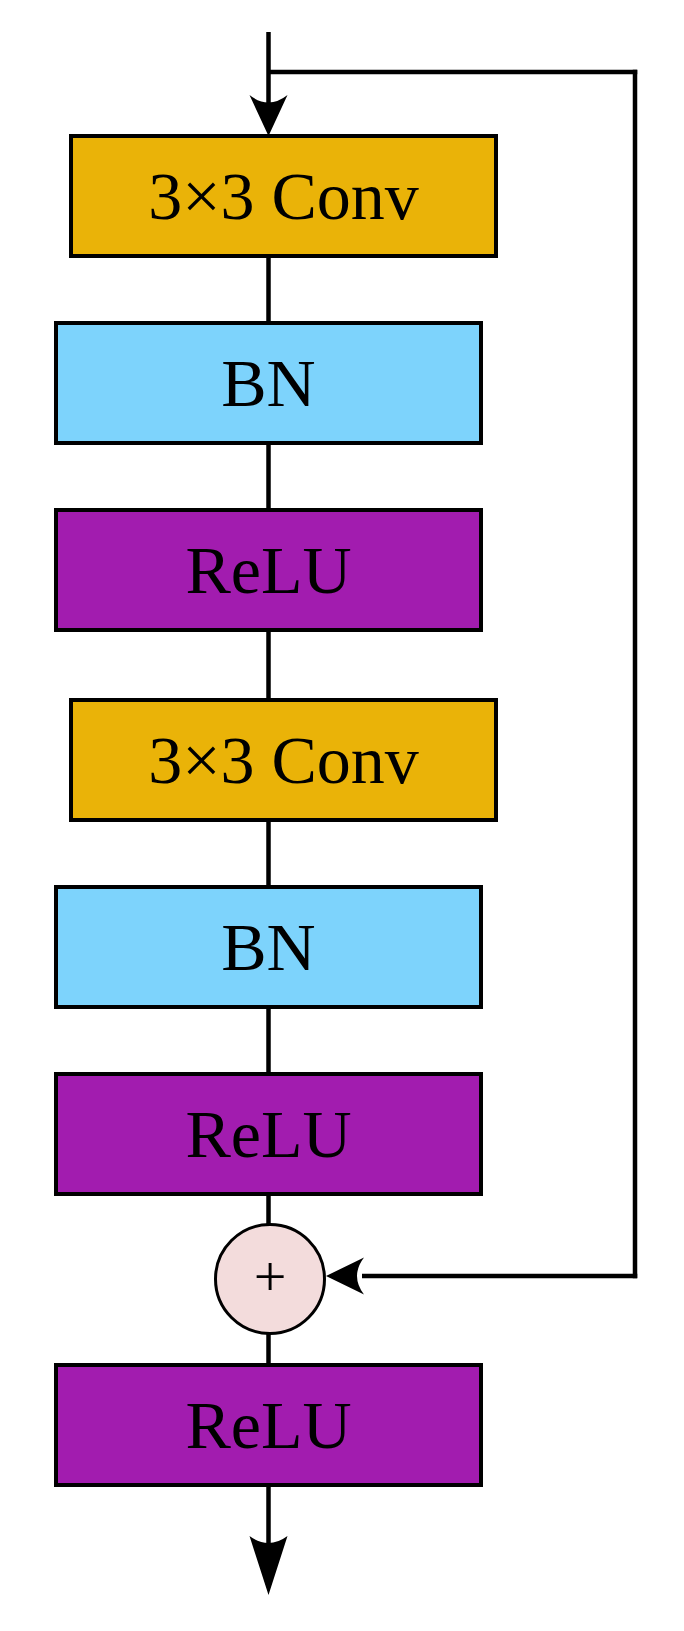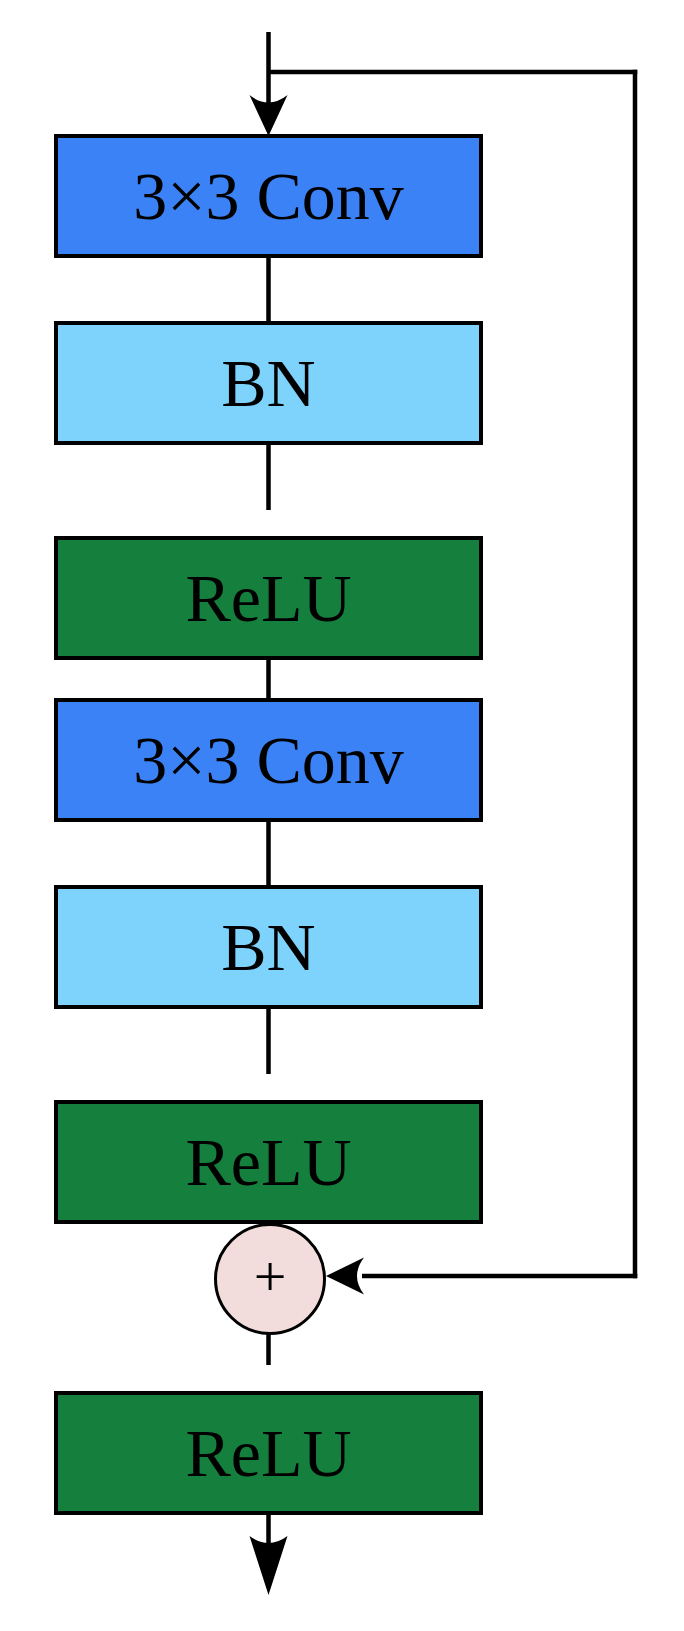--- a/index.html
+++ b/index.html
@@ -24,23 +24,23 @@
     display: flex;
     align-items: center;
     justify-content: center;
   }
   .box-label {
     font-size: 68px;
     color: #000000;
     line-height: 1;
     white-space: nowrap;
   }
-  .fill-conv { background: #3b82f6; }
+  .fill-conv { background: #eab308; margin-left: 15px; }
   .fill-bn   { background: #7dd3fc; }
-  .fill-relu { background: #15803d; margin-top: 28px; }
+  .fill-relu { background: #a21caf; }
   .b1 { top: 134px; }
   .b2 { top: 321px; }
   .b3 { top: 508px; }
   .b4 { top: 698px; }
   .b5 { top: 885px; }
   .b6 { top: 1072px; }
   .b7 { top: 1363px; }
   .sum-circle {
     position: absolute;
     left: 214px;

